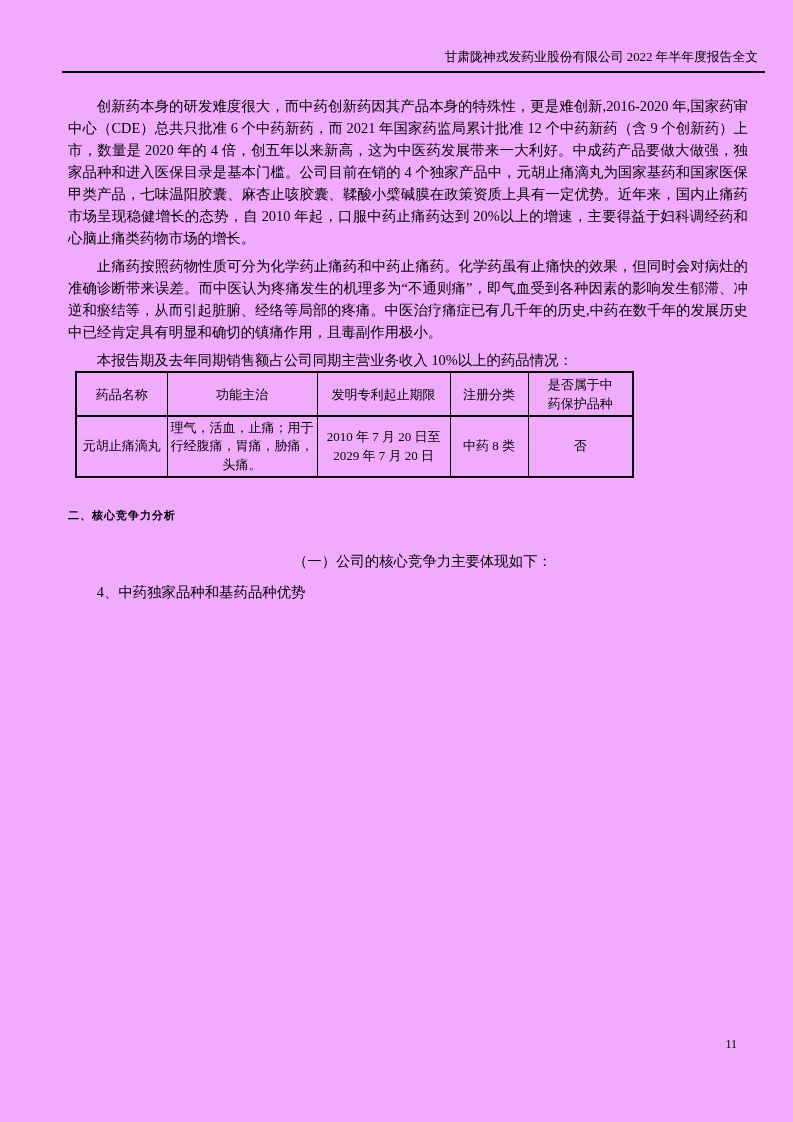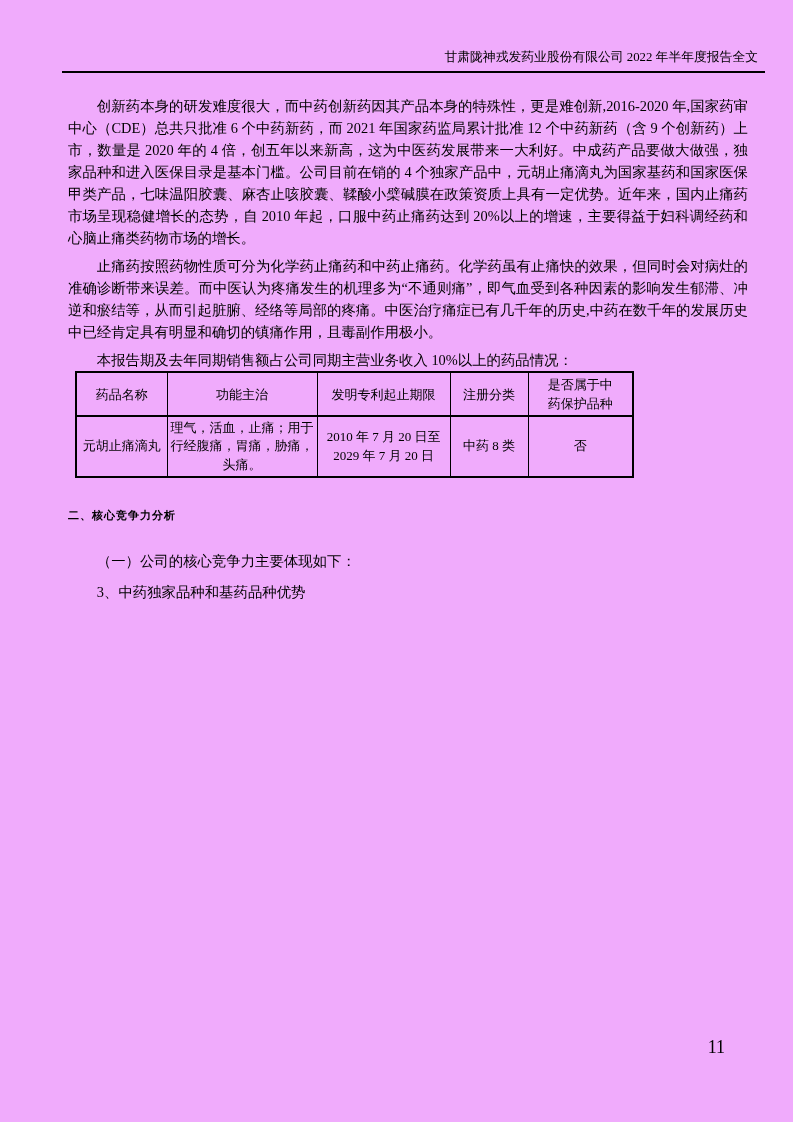--- a/index.html
+++ b/index.html
@@ -88,31 +88,32 @@
   .sec-heading {
     font-size: 11px;
     font-weight: bold;
     letter-spacing: 1px;
     margin: 30px 0 0 0;
   }
   .sec-sub {
     font-size: 14.4px;
     text-indent: 2em;
     margin: 29px 0 0 0;
+    text-align: center;
   }
   .sec-item {
     font-size: 14.4px;
     text-indent: 2em;
     margin: 12px 0 0 0;
   }
   .page-number {
     position: absolute;
     top: 1037px;
-    right: 88px;
-    font-size: 18px;
+    right: 76px;
+    font-size: 12px;
   }
 </style>
 </head>
 <body>
 
 <div class="page">
 
   <div class="running-header">甘肃陇神戎发药业股份有限公司 2022 年半年度报告全文</div>
   <div class="header-rule"></div>
 
@@ -159,19 +160,19 @@
           <td>中药 8 类</td>
           <td>否</td>
         </tr>
       </tbody>
     </table>
 
     <p class="sec-heading">二、核心竞争力分析</p>
 
     <p class="sec-sub">（一）公司的核心竞争力主要体现如下：</p>
 
-    <p class="sec-item">3、中药独家品种和基药品种优势</p>
+    <p class="sec-item">4、中药独家品种和基药品种优势</p>
 
   </div>
 
   <div class="page-number">11</div>
 
 </div>
 
 </body></html>

